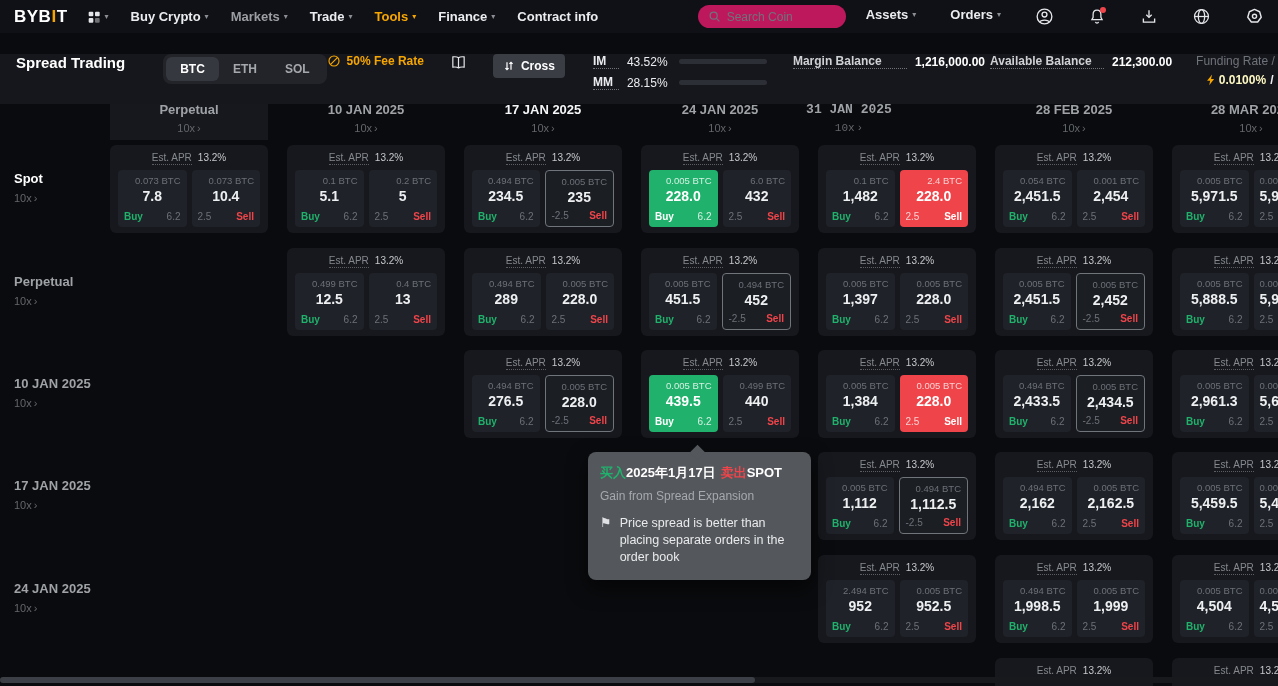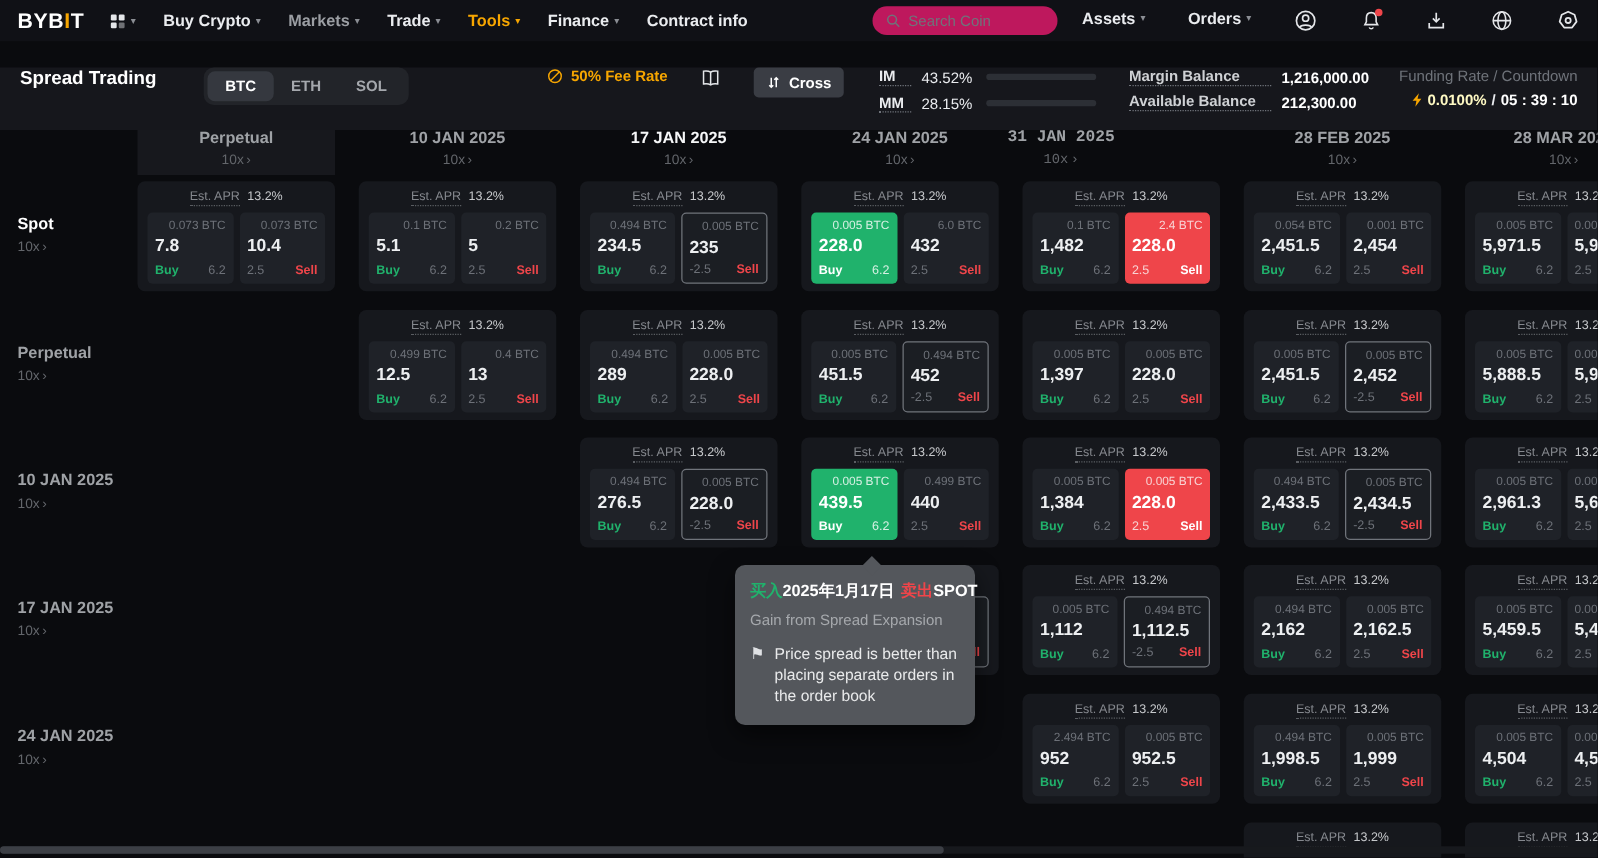--- a/index.html
+++ b/index.html
@@ -32,21 +32,21 @@
 .tab.active{background:#35383f;color:#fff}
 .fee{margin-left:auto;display:flex;align-items:center;gap:6px;font-size:12px;font-weight:bold;color:#f7a600;white-space:nowrap;cursor:pointer}
 .book{margin-left:26px;cursor:pointer}
 .cross-btn{margin-left:26px;display:flex;align-items:center;gap:6px;background:#3a3d44;color:#fff;font-size:12px;font-weight:bold;padding:5px 10px;border-radius:4px;cursor:pointer;white-space:nowrap}
 .risk{margin-left:28px;display:flex;flex-direction:column;gap:6px}
 .risk-row{display:flex;align-items:center;gap:8px;font-size:12px}
 .risk-lbl{font-weight:bold;color:#eaecef;border-bottom:1px dotted #6f737a;width:26px}
 .risk-val{color:#eaecef;width:44px}
 .bar{width:88px;height:5px;background:#2c2f35;border-radius:3px;overflow:hidden}
 .bar-fill{height:100%;background:#20b26c;border-radius:3px}
-.balances{margin-left:26px;display:flex;flex-direction:column;gap:5px;font-size:12px}
+.balances{margin-left:26px;display:flex;flex-direction:row;gap:5px;font-size:12px}
 .bal-row{display:flex;align-items:center}
 .bal-lbl{color:#cfd1d4;font-weight:bold;border-bottom:1px dotted #6f737a;width:114px;white-space:nowrap}
 .bal-val{color:#fff;font-weight:bold;margin-left:8px;white-space:nowrap}
 .funding{margin-left:24px;display:flex;flex-direction:column;gap:5px;align-items:flex-end;font-size:12px;white-space:nowrap}
 .fund-lbl{color:#6f737a}
 .fund-line{display:flex;align-items:center;gap:4px;font-weight:bold}
 .fund-rate{color:#fef9c3}
 .fund-sep{color:#eaecef}
 .fund-count{color:#fff}
 
@@ -61,36 +61,36 @@
 .rh-label{font-size:13px;font-weight:bold;color:#9fa2a6;white-space:nowrap}
 .row-head.active .rh-label{color:#fff}
 .row-head .sub{text-align:left;margin-top:6px}
 .cell{position:absolute;width:158px;height:88px;background:#16181d;border-radius:6px;padding:7px 8px 8px;cursor:pointer}
 .apr{text-align:center;font-size:10px;line-height:12px;white-space:nowrap}
 .apr-l{color:#85888e;border-bottom:1px dotted #5a5d62;padding-bottom:1px}
 .apr-v{color:#c6c8cb;margin-left:6px}
 .boxes{display:flex;gap:5px;margin-top:6px}
 .box{flex:1;height:57px;background:#1f2228;border-radius:4px;padding:5px 6px 5px;display:flex;flex-direction:column;overflow:hidden}
 .amt{font-size:9.5px;color:#6d7178;text-align:right;white-space:nowrap}
-.price{font-size:14px;font-weight:bold;color:#edeff1;text-align:left;margin-top:2px;white-space:nowrap}
+.price{font-size:14px;font-weight:bold;color:#edeff1;text-align:center;margin-top:2px;white-space:nowrap}
 .foot{display:flex;justify-content:space-between;align-items:center;font-size:10px;margin-top:auto}
 .foot .side{font-weight:bold}
 .box.buy .side{color:#20b26c}
 .box.sell .side{color:#ef454a}
 .foot .qty{color:#6d7178}
 .box.outline{background:#1b1e23;border:1px solid #70747b}
 .box.green{background:#20b26c}
 .box.green .amt,.box.green .qty{color:#d6f0e3}
 .box.green .price,.box.green .side{color:#fff!important}
 .box.red{background:#ef454a}
 .box.red .amt,.box.red .qty{color:#f8d2d3}
 .box.red .price,.box.red .side{color:#fff!important}
 .box.clipped .amt,.box.clipped .price{text-align:left}
 
-.tooltip{position:absolute;left:588px;top:452px;width:192px;background:#54575c;border-radius:8px;padding:12px 12px 14px;z-index:40;box-shadow:0 8px 20px rgba(0,0,0,.55)}
+.tooltip{position:absolute;left:588px;top:452px;width:223px;background:#54575c;border-radius:8px;padding:12px 12px 14px;z-index:40;box-shadow:0 8px 20px rgba(0,0,0,.55)}
 .tooltip::before{content:"";position:absolute;top:-5px;left:104px;width:11px;height:11px;background:#54575c;transform:rotate(45deg)}
 .tt-line1{font-size:13px;font-weight:bold;color:#fff;white-space:nowrap}
 .tt-buy{color:#20b26c}
 .tt-sell{color:#ef454a;margin-left:5px}
 .tt-sub{margin-top:7px;font-size:12px;color:#a6a9ad}
 .tt-note{margin-top:12px;display:flex;gap:8px;font-size:12.5px;color:#e9eaeb;line-height:1.35}
 .tt-flag{color:#dfe1e4;font-size:13px;line-height:1.2}
 
 .hscroll{position:absolute;left:0;bottom:3px;width:1278px;height:6px;background:#17191d;border-radius:3px;z-index:50}
 .hthumb{width:755px;height:6px;background:#3c3f45;border-radius:3px;cursor:grab}

